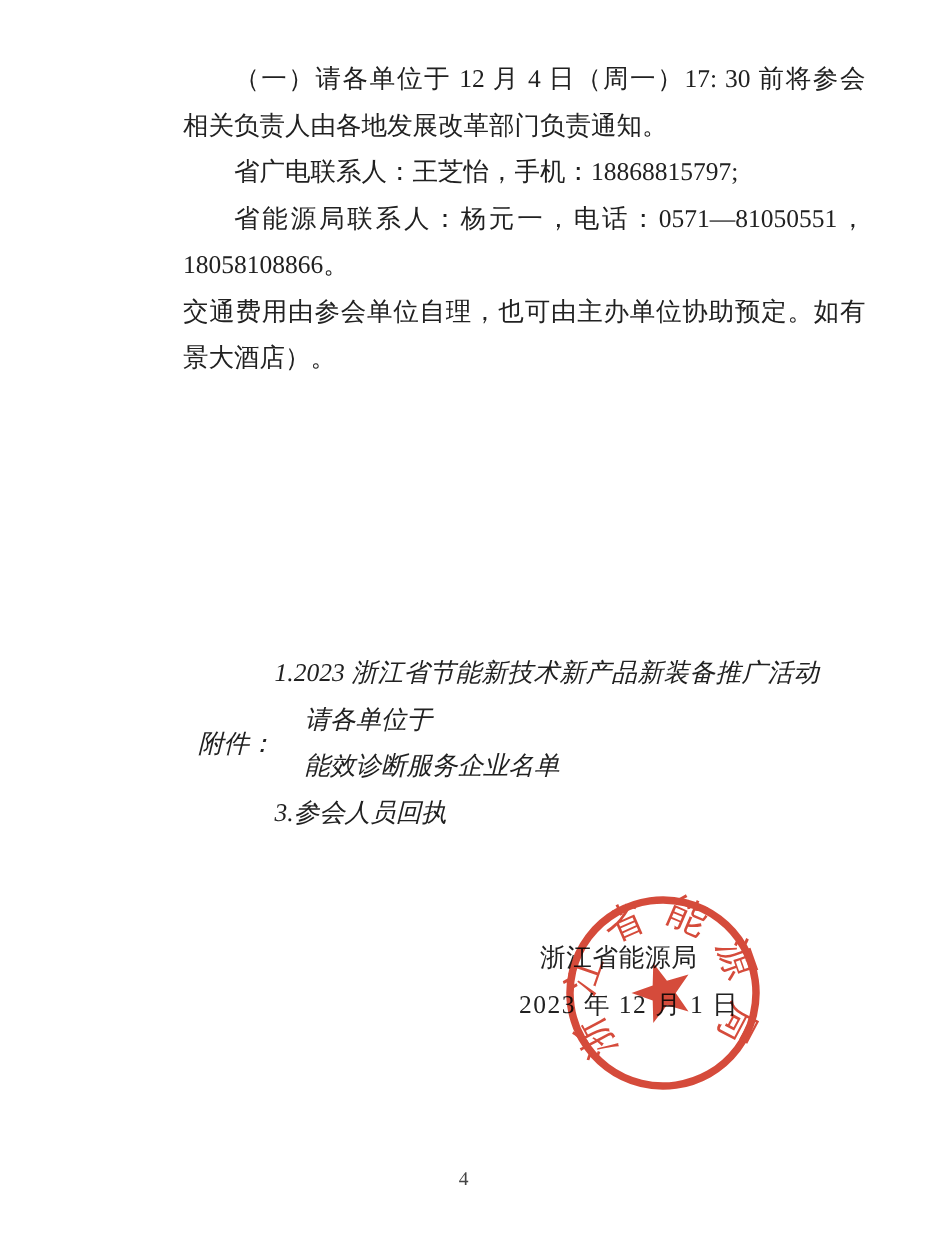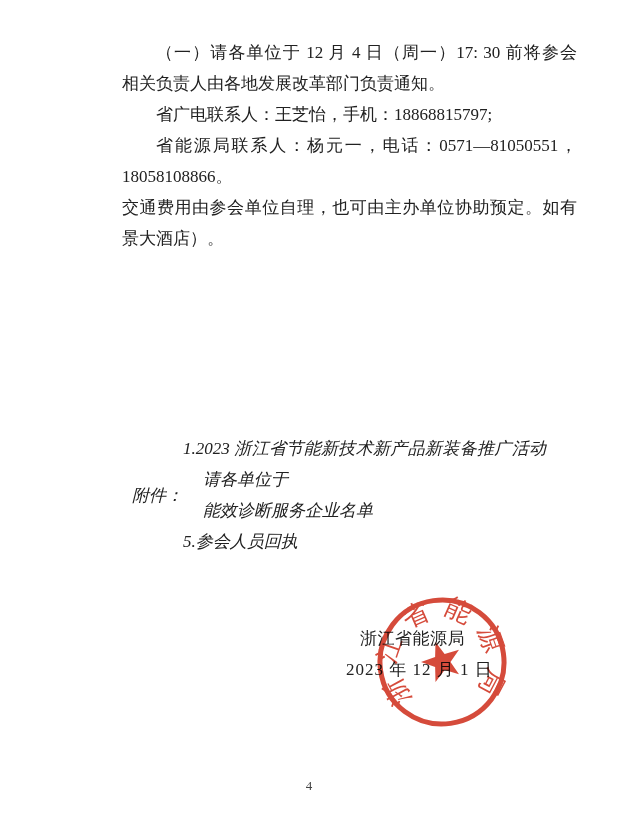--- a/index.html
+++ b/index.html
@@ -87,21 +87,21 @@
       <div class="j">交通费用由参会单位自理，也可由主办单位协助预定。如有</div>
       <div>景大酒店）。</div>
     </div>
 
   <div class="attachments">
     <div class="att-label">附件：</div>
     <div class="att-items">
         <div class="j">1.2023 浙江省节能新技术新产品新装备推广活动</div>
         <div class="cont">请各单位于</div>
         <div class="cont">能效诊断服务企业名单</div>
-        <div>5.参会人员回执</div>
+        <div>3.参会人员回执</div>
       </div>
   </div>
 
   <div class="issuer">浙江省能源局</div>
 
   <div class="sig-date">2023 年 12 月 1 日</div>
 
   <svg class="seal" viewBox="0 0 134 134">
     <g transform="translate(67,67) rotate(-8)">
       <circle r="62" fill="none" stroke-width="5" class="seal-stroke" stroke="#d23b2a"></circle>

